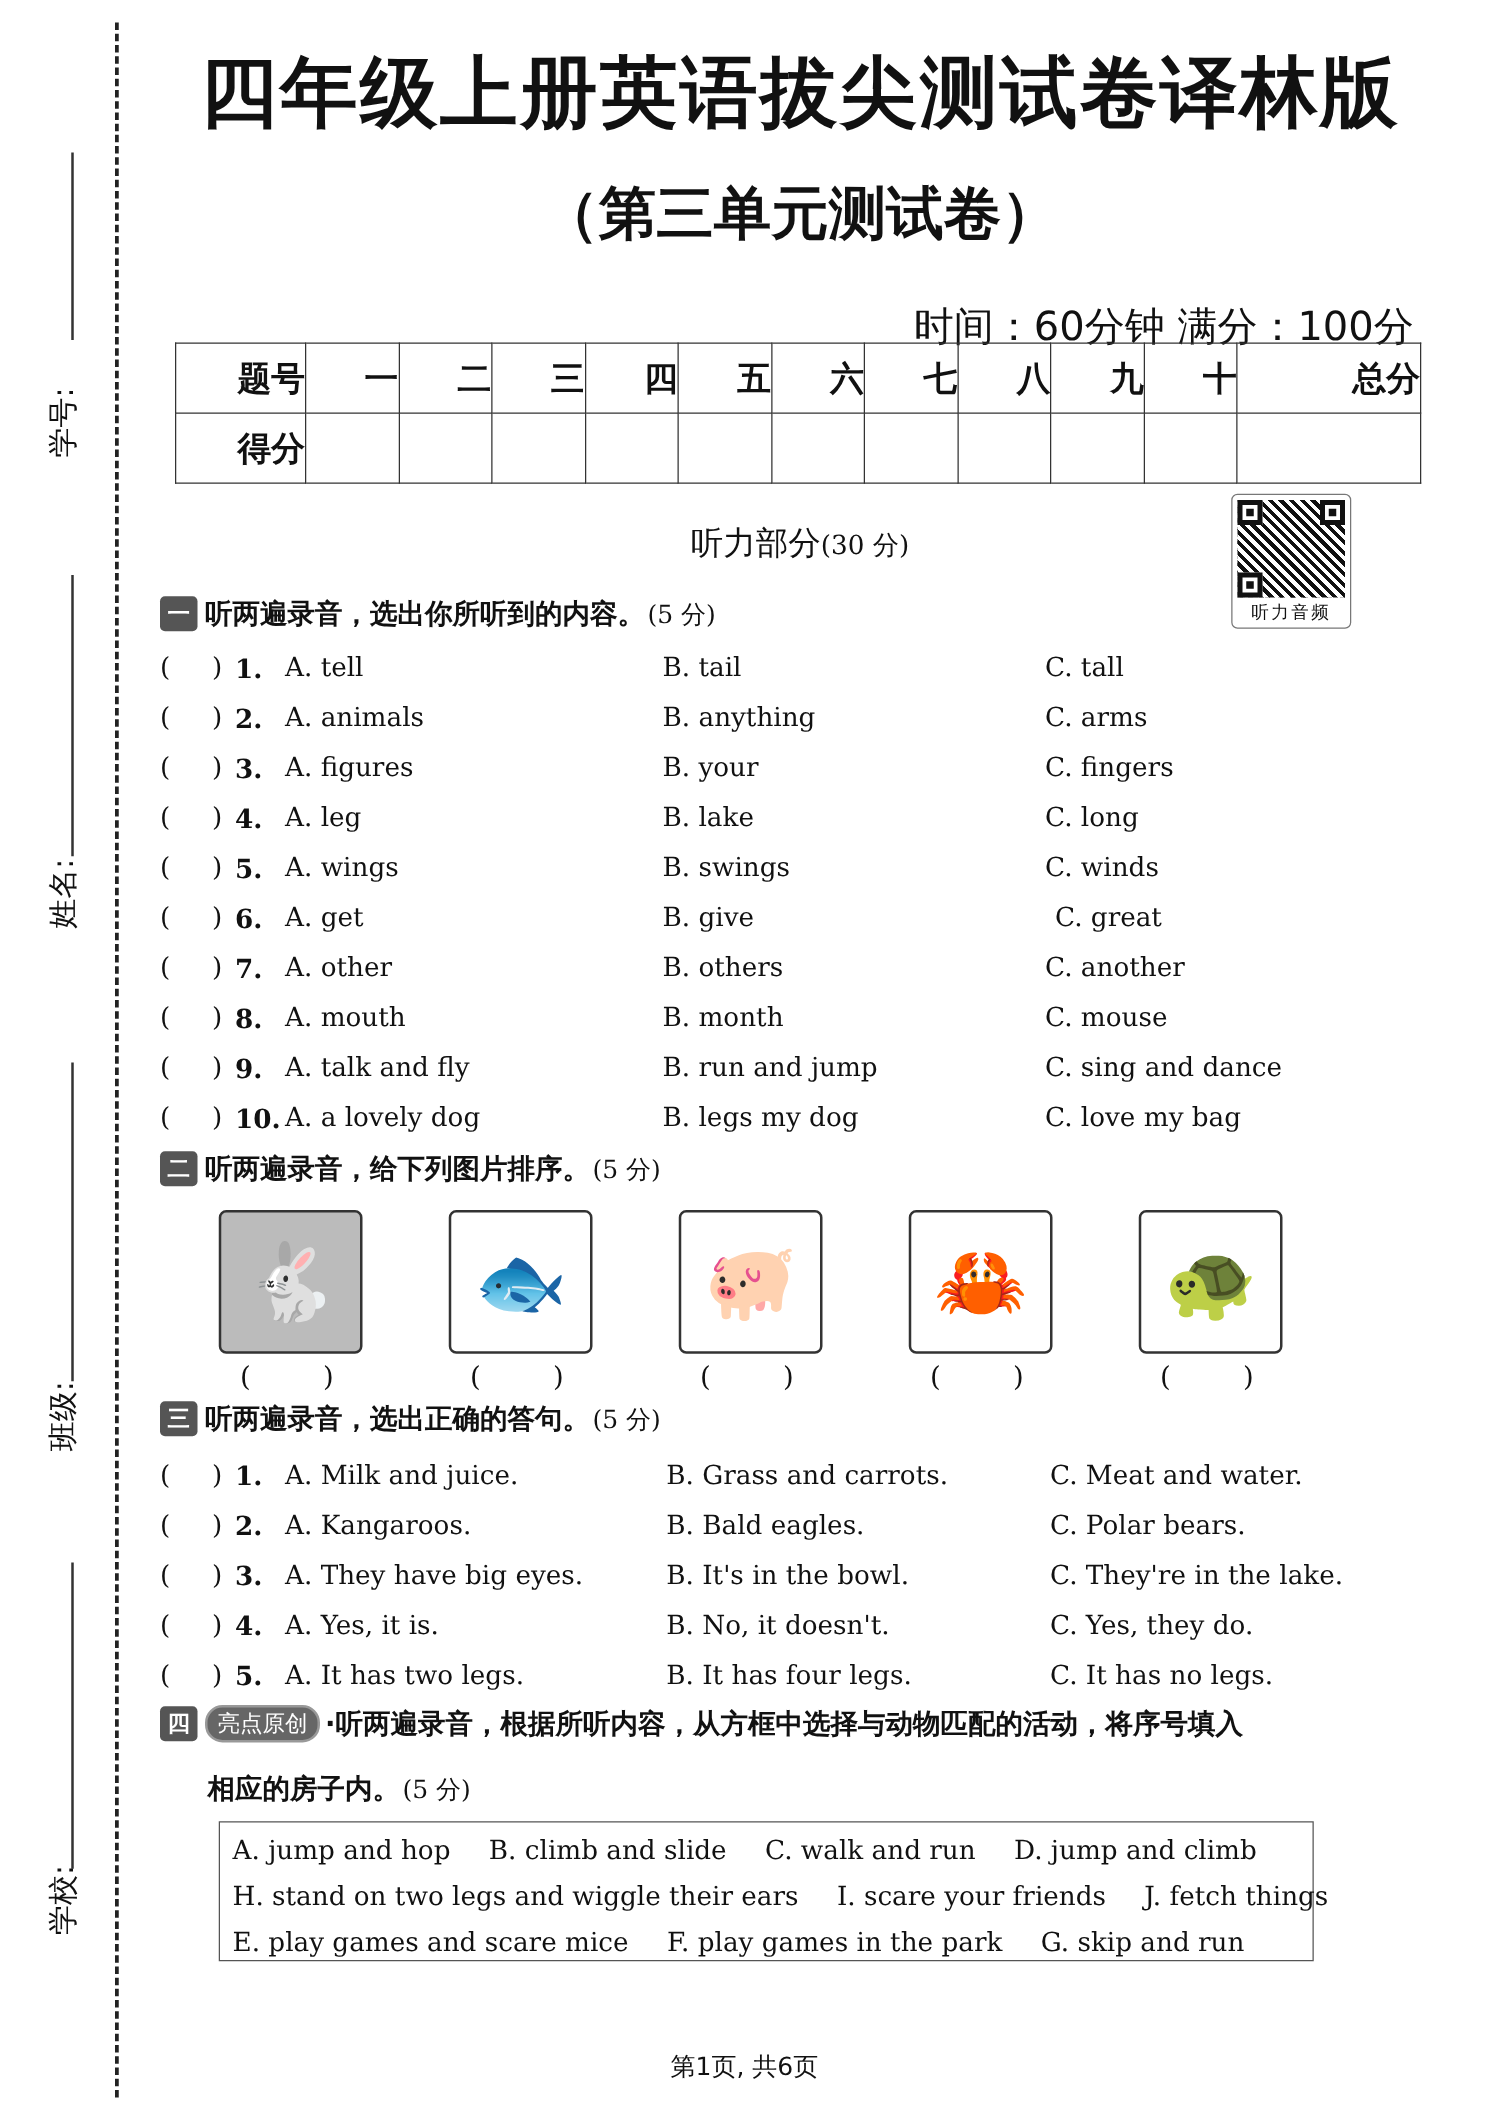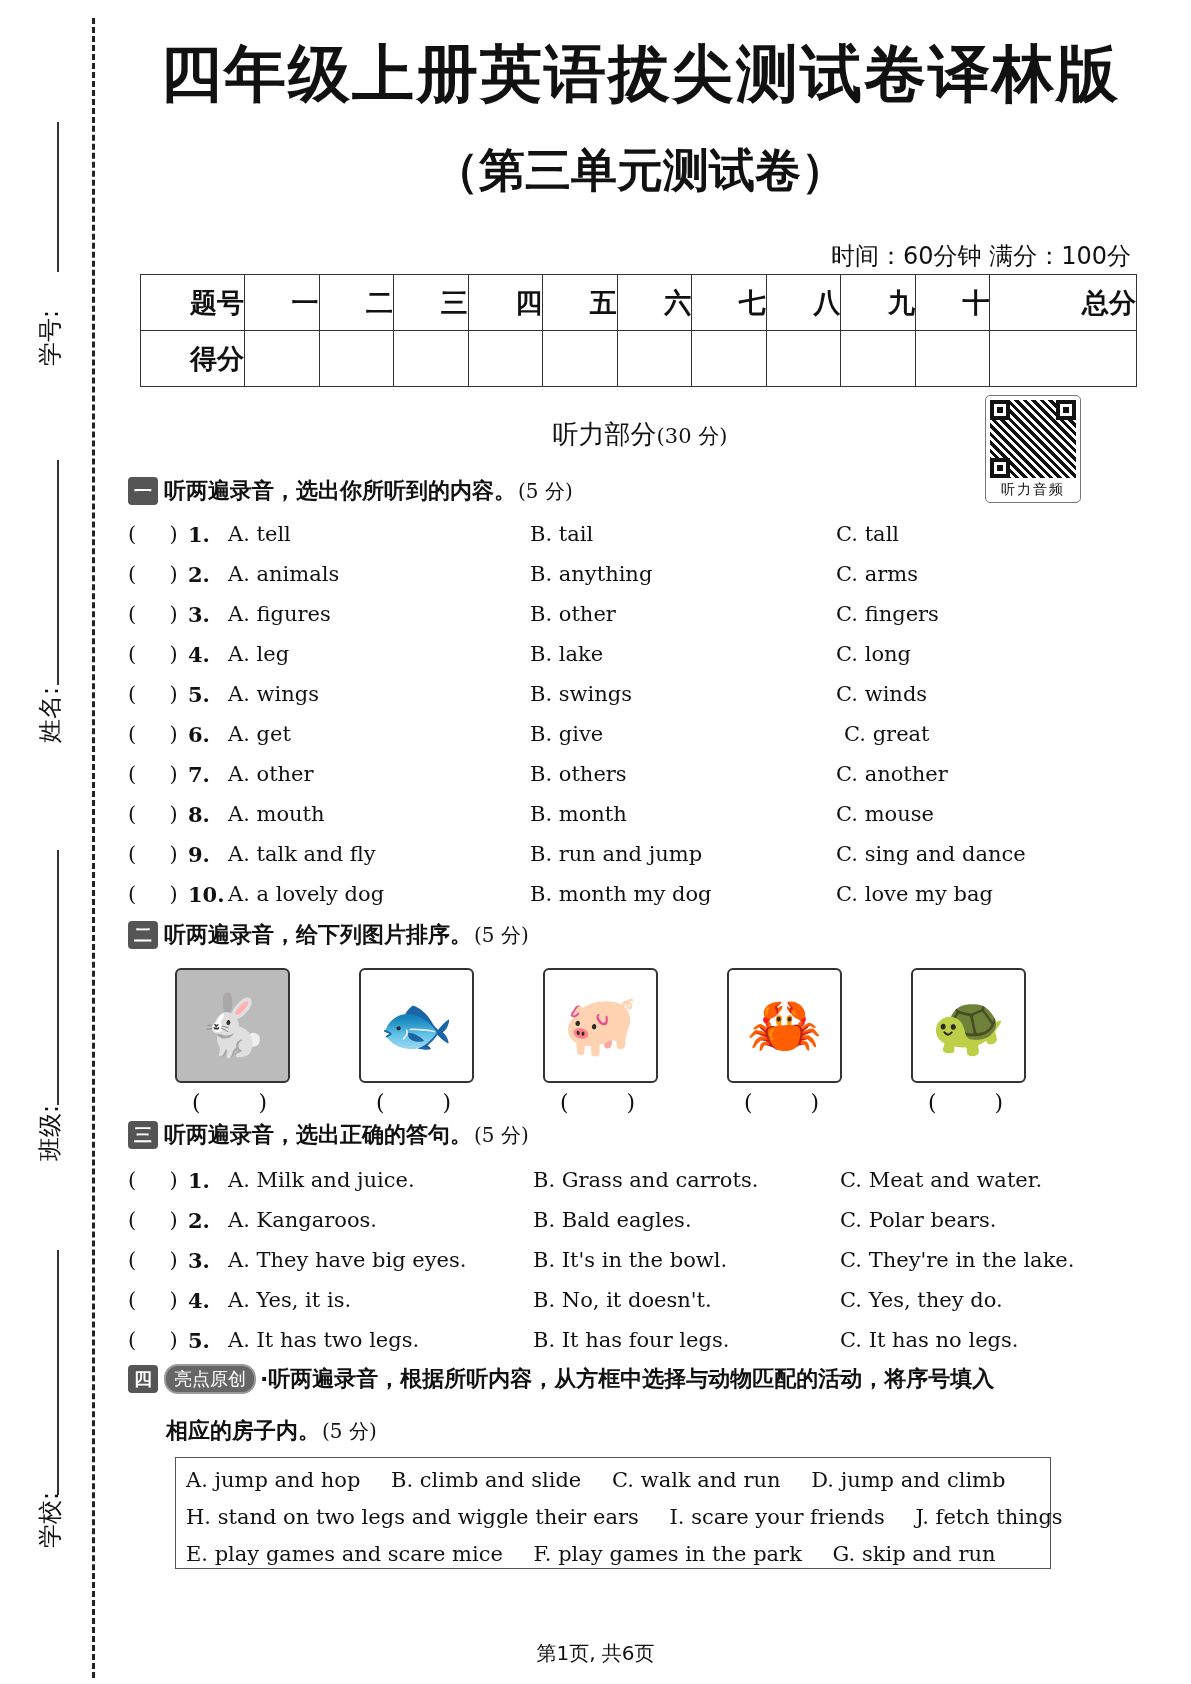--- a/index.html
+++ b/index.html
@@ -6,21 +6,21 @@
   html, body { width: 1191px; height: 1684px; background: #fff; overflow: hidden; }
   body { position: relative; font-family: "DejaVu Serif", "Liberation Serif", serif; color: #111; }
 
   
   .dash-line { position: absolute; left: 92px; top: 18px; height: 1660px; border-left: 3px dashed #222; }
   .bind-label { position: absolute; left: 0; width: 40px; font-family: "DejaVu Sans", sans-serif; font-size: 24px; transform: rotate(-90deg); transform-origin: center center; text-align: center; white-space: nowrap; }
   .bind-line { position: absolute; left: 57px; border-left: 2px solid #333; }
 
   .title { position: absolute; left: 130px; width: 1020px; top: 32px; text-align: center; font-family: "DejaVu Sans", sans-serif; font-weight: bold; font-size: 62px; letter-spacing: 2px; }
   .subtitle { position: absolute; left: 130px; width: 1020px; top: 140px; text-align: center; font-family: Liberation Serif, serif; font-size: 46px; font-weight: bold; }
-  .time-info { position: absolute; right: 60px; top: 240px; font-family: "DejaVu Sans", sans-serif; font-size: 24px; }
+  .time-info { position: absolute; right: 60px; top: 240px; font-family: "DejaVu Sans", sans-serif; font-size: 32px; }
 
   table.score { position: absolute; left: 140px; top: 274px; width: 997px; border-collapse: collapse; }
   table.score td { border: 1.5px solid #333; height: 56px; text-align: right; font-family: "DejaVu Serif", serif; font-weight: bold; font-size: 27px; }
   table.score td:first-child { width: 104px; }
 
   .listen-head { position: absolute; left: 130px; width: 1020px; top: 417px; text-align: center; font-family: "DejaVu Sans", sans-serif; font-size: 26px; }
   .listen-head .pts { font-family: "DejaVu Serif", serif; font-size: 21px; }
 
   .qr { position: absolute; left: 985px; top: 395px; width: 96px; height: 108px; border: 1.5px solid #777; border-radius: 5px; padding: 4px; background: #fff; }
   .qr-code { width: 86px; height: 78px; background:
@@ -131,21 +131,21 @@
       <span class="q-paren">(&nbsp;&nbsp;&nbsp;&nbsp;&nbsp;)</span>
       <span class="q-num">2.</span>
       <span class="q-opt" style="left:100px">A.  animals</span>
       <span class="q-opt" style="left:402px">B.  anything</span>
       <span class="q-opt" style="left:708px">C.  arms</span>
     </div>
     <div class="q-row" style="top: 596px; width: 960px;">
       <span class="q-paren">(&nbsp;&nbsp;&nbsp;&nbsp;&nbsp;)</span>
       <span class="q-num">3.</span>
       <span class="q-opt" style="left:100px">A.  figures</span>
-      <span class="q-opt" style="left:402px">B.  other</span>
+      <span class="q-opt" style="left:402px">B.  your</span>
       <span class="q-opt" style="left:708px">C.  fingers</span>
     </div>
     <div class="q-row" style="top: 636px; width: 960px;">
       <span class="q-paren">(&nbsp;&nbsp;&nbsp;&nbsp;&nbsp;)</span>
       <span class="q-num">4.</span>
       <span class="q-opt" style="left:100px">A.  leg</span>
       <span class="q-opt" style="left:402px">B.  lake</span>
       <span class="q-opt" style="left:708px">C.  long</span>
     </div>
     <div class="q-row" style="top: 676px; width: 960px;">
@@ -180,21 +180,21 @@
       <span class="q-paren">(&nbsp;&nbsp;&nbsp;&nbsp;&nbsp;)</span>
       <span class="q-num">9.</span>
       <span class="q-opt" style="left:100px">A.  talk and fly</span>
       <span class="q-opt" style="left:402px">B.  run and jump</span>
       <span class="q-opt" style="left:708px">C.  sing and dance</span>
     </div>
     <div class="q-row" style="top: 876px; width: 960px;">
       <span class="q-paren">(&nbsp;&nbsp;&nbsp;&nbsp;&nbsp;)</span>
       <span class="q-num">10.</span>
       <span class="q-opt" style="left:100px">A.  a lovely dog</span>
-      <span class="q-opt" style="left:402px">B.  month my dog</span>
+      <span class="q-opt" style="left:402px">B.  legs my dog</span>
       <span class="q-opt" style="left:708px">C.  love my bag</span>
     </div>
   </div>
 
 <div class="sec-head" style="top:920px;">
   <span class="sec-num">二</span>
   <span>听两遍录音，给下列图片排序。</span>
   <span class="sec-pts">(5 分)</span>
 </div>
 <div class="pics">

